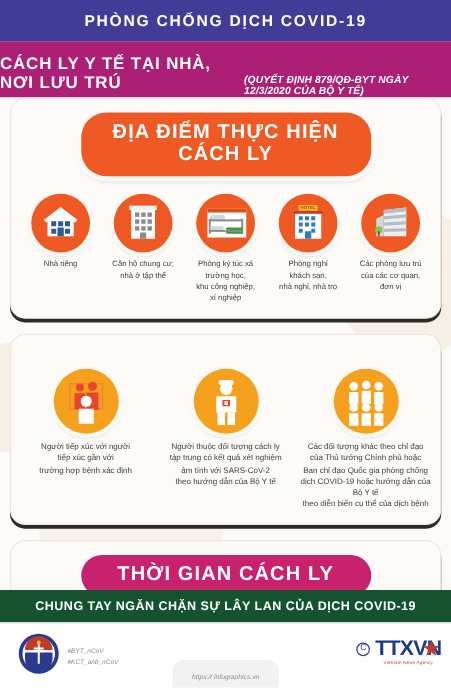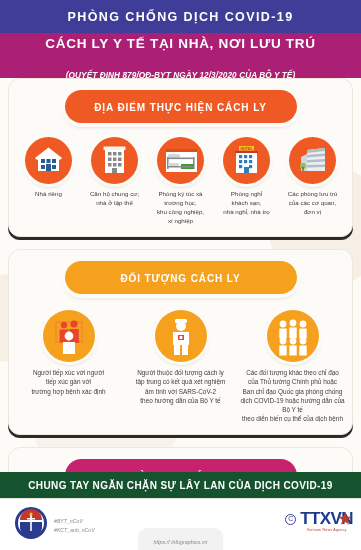--- a/index.html
+++ b/index.html
@@ -13,21 +13,21 @@
   
   .band-blue {
     background:#3f3d97; height:33px;
     display:flex; align-items:center; justify-content:center;
   }
   .band-blue .t {
     color:#fff; font-weight:bold; font-size:12.5px; letter-spacing:1.4px;
   }
   .band-pink {
     background:#ab2074; height:45px; padding-top:5px;
-    display:flex; flex-direction:column; align-items:center; justify-content:center;
+    display:flex; flex-direction:row; align-items:center; justify-content:center;
   }
   .band-pink .t1 {
     color:#fff; font-weight:bold; font-size:13.5px; letter-spacing:.7px;
   }
   .band-pink .t2 {
     color:#fff; font-style:italic; font-weight:bold; font-size:8.2px;
     letter-spacing:.1px; margin-top:20px;
   }
 
   
@@ -47,21 +47,21 @@
     border:1px solid #efe7dc;
   }
 
   
   .pill-wrap { display:flex; justify-content:center; position:relative; }
   .pill {
     border-radius:20px; padding:7px 0 8px; width:232px; text-align:center;
     box-shadow:0 0 0 4px #fdfbf7, 0 3px 5px rgba(0,0,0,.22);
     position:relative; z-index:3;
   }
-  .pill .pt { color:#fff; font-weight:bold; font-size:10px; letter-spacing:.9px; }
+  .pill .pt { color:#fff; font-weight:bold; font-size:16px; letter-spacing:.9px; }
   .pill-orange { background:#ef5a24; }
   .pill-amber  { background:#f5a11e; }
   .pill-magenta{ background:#c8216d; }
 
   
   .row { display:flex; justify-content:center; align-items:flex-start; }
   .cell { text-align:center; position:relative; }
   .circ {
     border-radius:50%; margin:0 auto;
     box-shadow:0 0 0 3px #fdfbf7, 0 2px 4px rgba(0,0,0,.25);
@@ -231,25 +231,20 @@
               <rect x="13.4" y="30" width="1.2" height="4" fill="#6d4c41"></rect>
             </svg>
           </div>
           <div class="cap">Các phòng lưu trú<br>của các cơ quan,<br>đơn vị</div>
         </div>
 
       </div>
     </div>
 
     <div class="panel sec2" style="margin-top:12px;">
-      <div class="pill-wrap">
-        <div class="pill pill-amber">
-          <span class="pt">ĐỐI TƯỢNG CÁCH LY</span>
-        </div>
-      </div>
       <div class="row">
 
         <div class="cell">
           <div class="circ c-amber">
             <svg viewBox="0 0 52 52" width="52" height="52">
               <rect x="13" y="12" width="26" height="20" fill="none" stroke="#f47d3a" stroke-width="1"></rect>
               <g fill="#e8452c">
                 <circle cx="21" cy="15" r="3.2"></circle>
                 <path d="M16.6 19.5 h8.8 v13 h-8.8 z"></path>
                 <circle cx="31" cy="14" r="3.6"></circle>

